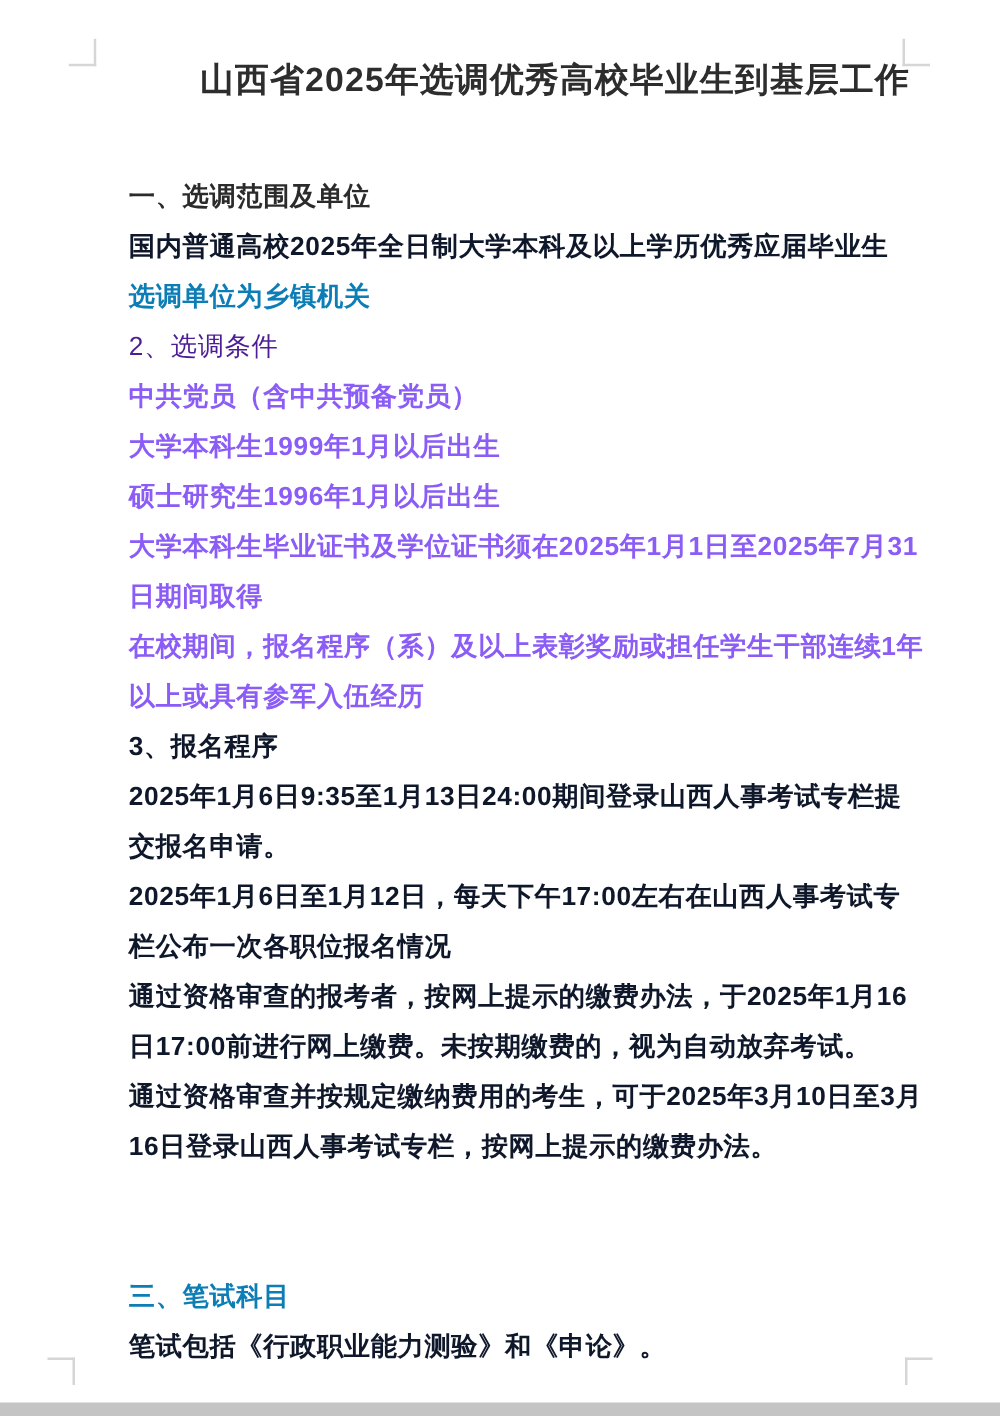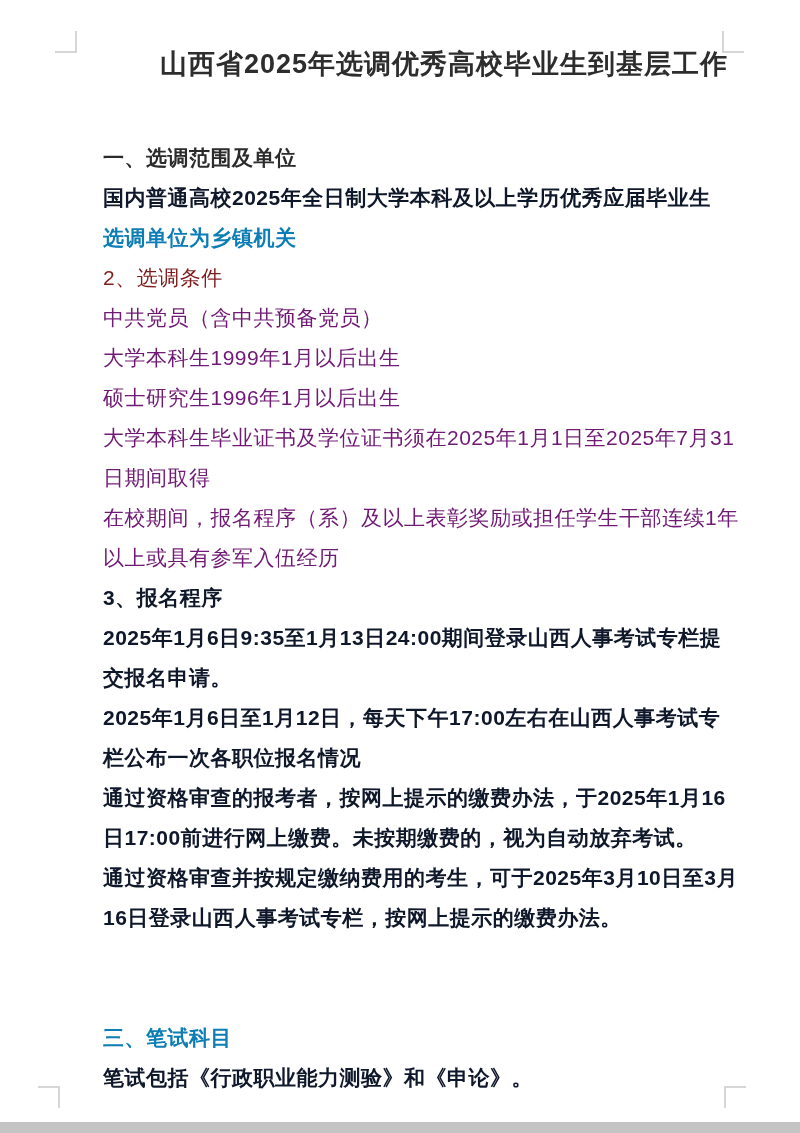--- a/index.html
+++ b/index.html
@@ -37,22 +37,22 @@
   .para {
     margin: 0;
     font-size: 21px;
     line-height: 40px;
     letter-spacing: 0.5px;
     word-break: break-all;
   }
   .style-body { color: #0f172a; font-weight: 700; }
   .style-heading-black { color: #2b2b2b; font-weight: 700; }
   .style-heading-blue { color: #0d7db5; font-weight: 700; }
-  .style-red { color: #7f1d1d; font-weight: 400; }
-  .style-red-bold { color: #701a75; font-weight: 400; }
+  .style-red { color: #4c1d95; font-weight: 400; }
+  .style-red-bold { color: #8b5cf6; font-weight: 700; }
   .spacer { height: 80px; }
 
   
   .crop-mark {
     position: absolute;
     width: 20px;
     height: 20px;
   }
   .crop-tl { left: 55px;  top: 31px;    border-right: 2px solid #d6d6d6; border-bottom: 2px solid #d6d6d6; }
   .crop-tr { left: 722px; top: 31px;    border-left: 2px solid #d6d6d6;  border-bottom: 2px solid #d6d6d6; }

